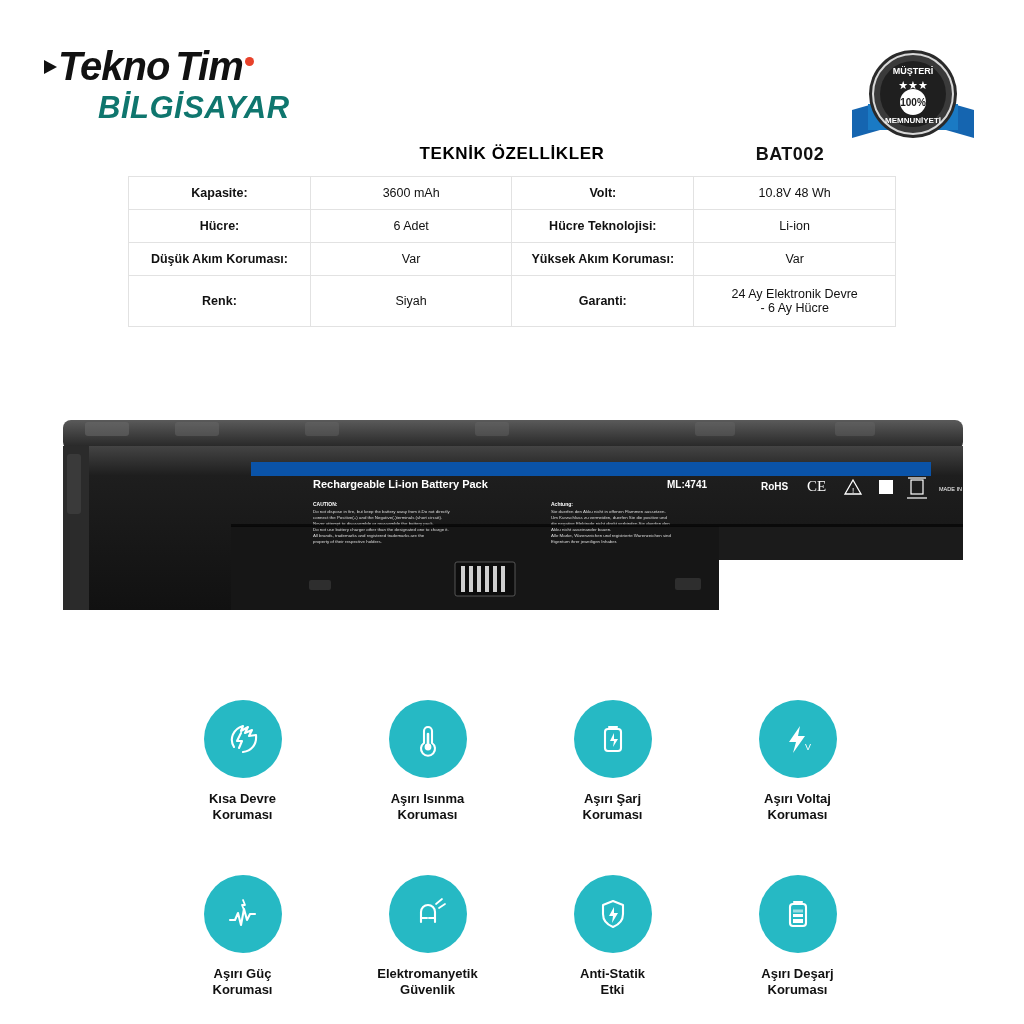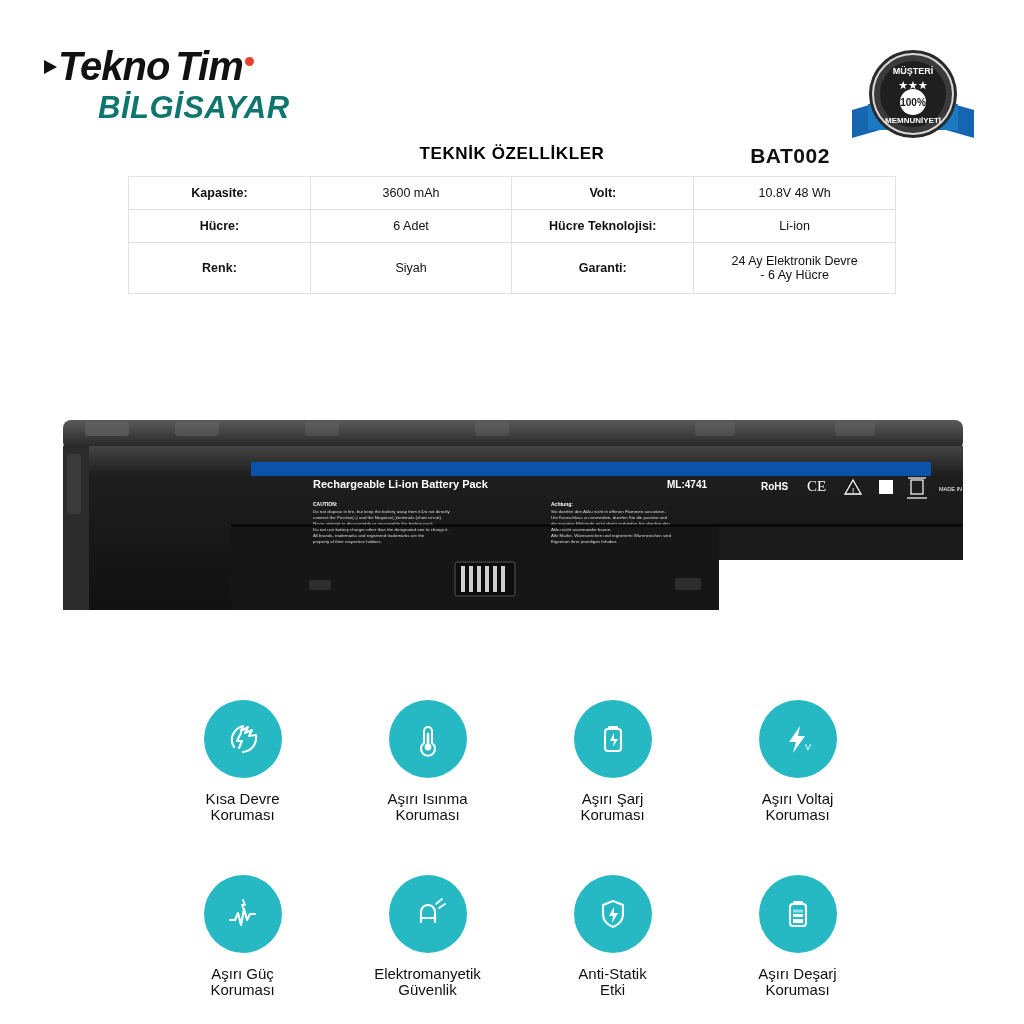--- a/index.html
+++ b/index.html
@@ -83,21 +83,21 @@
     font-weight: bold;
     letter-spacing: 0.6px;
     color: #000000;
   }
   .spec-code {
     position: absolute;
     left: 700px;
     top: 144px;
     width: 180px;
     text-align: center;
-    font-size: 21px;
+    font-size: 18px;
     font-weight: bold;
     color: #111;
     letter-spacing: 0.5px;
   }
 
   table.specs {
     position: absolute;
     left: 128px;
     top: 176px;
     width: 768px;
@@ -150,22 +150,22 @@
     width: 78px;
     height: 78px;
     border-radius: 50%;
     background: #26b9c4;
     margin: 0 auto 13px auto;
     display: flex;
     align-items: center;
     justify-content: center;
   }
   .feature .cap {
-    font-size: 15px;
-    font-weight: normal;
+    font-size: 13px;
+    font-weight: bold;
     color: #111;
     line-height: 16px;
   }
 </style>
 </head>
 <body>
 
 <div class="logo-block">
   <div class="logo-line1">
     <span class="logo-arrow"></span><span class="logo-tekno">Tekno</span><span class="logo-tim">Tim</span><span class="logo-dot"></span>
@@ -201,20 +201,26 @@
       <td class="val">3600 mAh</td>
       <td class="lbl">Volt:</td>
       <td class="val">10.8V 48 Wh</td>
     </tr>
     <tr>
       <td class="lbl">Hücre:</td>
       <td class="val">6 Adet</td>
       <td class="lbl">Hücre Teknolojisi:</td>
       <td class="val">Li-ion</td>
     </tr>
+    <tr>
+      <td class="lbl">Düşük Akım Koruması:</td>
+      <td class="val">Var</td>
+      <td class="lbl">Yüksek Akım Koruması:</td>
+      <td class="val">Var</td>
+    </tr>
     <tr class="tall">
       <td class="lbl">Renk:</td>
       <td class="val">Siyah</td>
       <td class="lbl">Garanti:</td>
       <td class="val">
           <div>24 Ay Elektronik Devre</div>
           <div>- 6 Ay Hücre</div>
         </td>
     </tr>
   </tbody>

